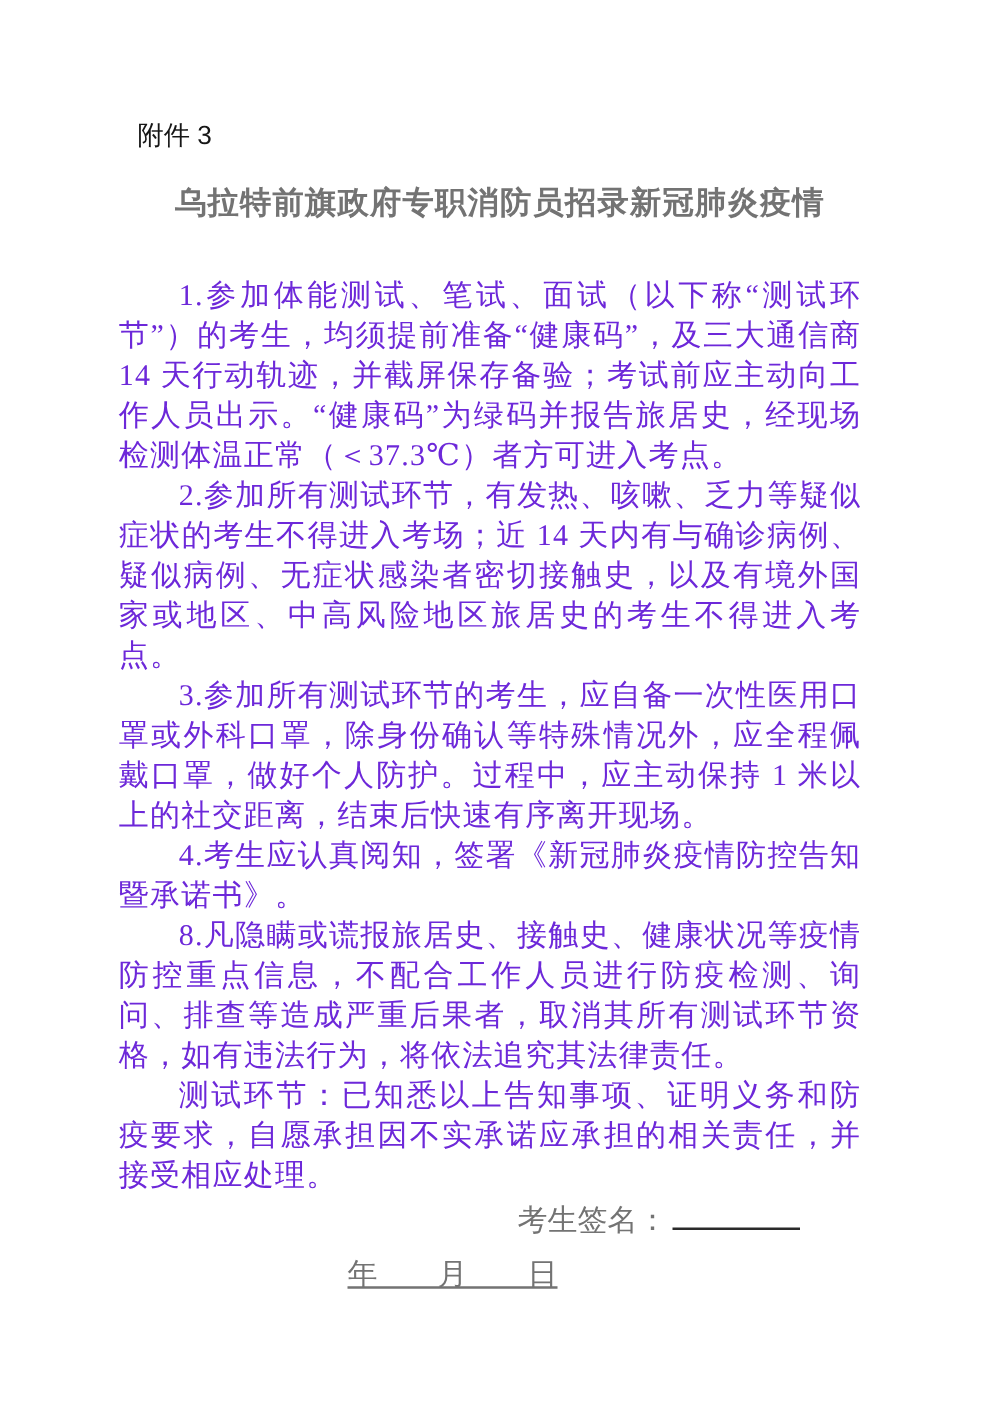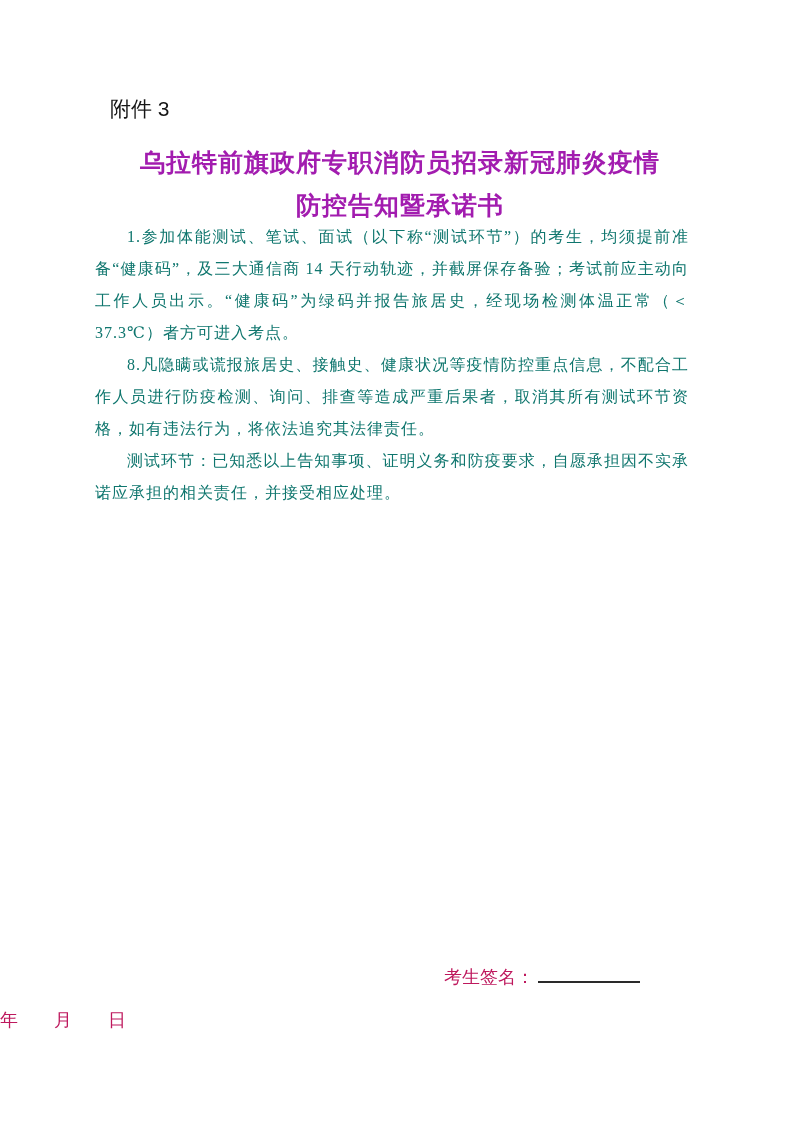--- a/index.html
+++ b/index.html
@@ -30,79 +30,82 @@
     position: absolute;
     top: 141px;
     left: 0;
     right: 0;
     text-align: center;
     font-family: "Liberation Sans", "DejaVu Sans", sans-serif;
     font-weight: 700;
     font-size: 25px;
     line-height: 43px;
     letter-spacing: 1px;
-    color: #a21caf;
+    color: #737373;
   }
   .content {
     position: absolute;
     top: 221px;
     left: 95px;
     width: 594px;
-    font-size: 16px;
+    font-size: 24px;
     line-height: 32px;
     letter-spacing: 1px;
     text-align: justify;
-    color: #0f766e;
+    color: #6d28d9;
   }
   .content p {
     text-indent: 2em;
     margin: 0;
   }
   .signature-block {
     position: absolute;
     left: 0;
     right: 0;
     top: 960px;
-    font-size: 18px;
-    color: #be185d;
+    font-size: 24px;
+    color: #737373;
   }
   .sign-row {
     text-align: right;
     padding-right: 160px;
     line-height: 34px;
   }
   .blank-line {
     display: inline-block;
     width: 102px;
     height: 22px;
     border-bottom: 2px solid #2a2a2a;
     vertical-align: baseline;
     margin-left: 4px;
   }
   .date-row {
-    text-align: left;
+    text-align: center;
     padding-right: 76px;
     margin-top: 11px;
     line-height: 30px;
+    text-decoration: underline;
   }
 </style>
 </head>
 <body>
 
 <div class="page">
 
   <div class="attachment-label">附件 3</div>
 
   <div class="doc-title">
     <div>乌拉特前旗政府专职消防员招录新冠肺炎疫情</div>
-    <div>防控告知暨承诺书</div>
   </div>
 
   <div class="content">
     <p>1.参加体能测试、笔试、面试（以下称“测试环节”）的考生，均须提前准备“健康码”，及三大通信商 14 天行动轨迹，并截屏保存备验；考试前应主动向工作人员出示。“健康码”为绿码并报告旅居史，经现场检测体温正常（＜37.3℃）者方可进入考点。</p>
+    <p>2.参加所有测试环节，有发热、咳嗽、乏力等疑似症状的考生不得进入考场；近 14 天内有与确诊病例、疑似病例、无症状感染者密切接触史，以及有境外国家或地区、中高风险地区旅居史的考生不得进入考点。</p>
+    <p>3.参加所有测试环节的考生，应自备一次性医用口罩或外科口罩，除身份确认等特殊情况外，应全程佩戴口罩，做好个人防护。过程中，应主动保持 1 米以上的社交距离，结束后快速有序离开现场。</p>
+    <p>4.考生应认真阅知，签署《新冠肺炎疫情防控告知暨承诺书》。</p>
     <p>8.凡隐瞒或谎报旅居史、接触史、健康状况等疫情防控重点信息，不配合工作人员进行防疫检测、询问、排查等造成严重后果者，取消其所有测试环节资格，如有违法行为，将依法追究其法律责任。</p>
     <p>测试环节：已知悉以上告知事项、证明义务和防疫要求，自愿承担因不实承诺应承担的相关责任，并接受相应处理。</p>
   </div>
 
   <div class="signature-block">
     <div class="sign-row">
       <span>考生签名：</span><span class="blank-line"></span>
     </div>
     <div class="date-row">年　　月　　日</div>
   </div>

